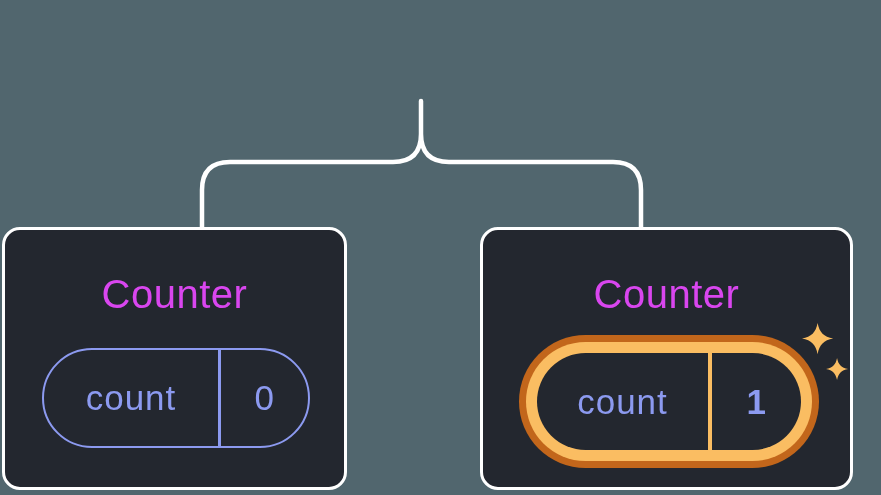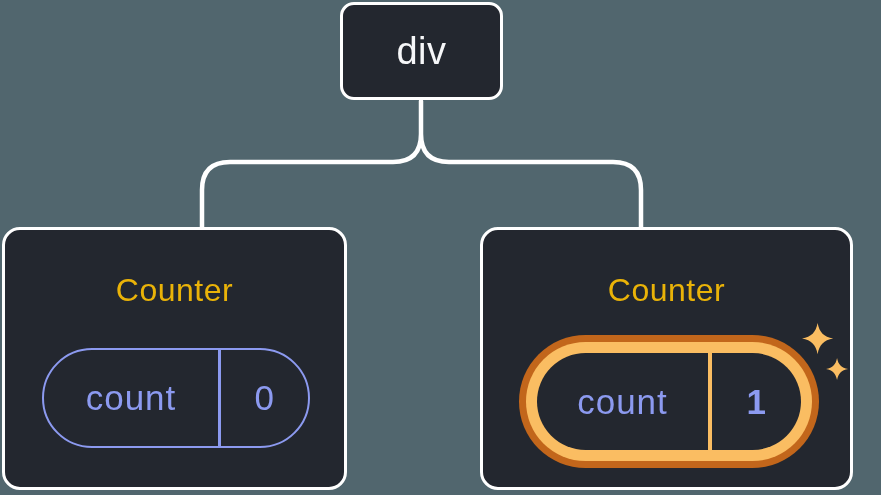--- a/index.html
+++ b/index.html
@@ -53,22 +53,22 @@
     border-radius: 18px;
   }
   .card-left  { left: 2px;   width: 345px; }
   .card-right { left: 480px; width: 373px; }
   .card-title {
     position: absolute;
     left: 0;
     right: 0;
     top: 42px;
     text-align: center;
-    color: #eab308;
-    font-size: 32px;
+    color: #d946ef;
+    font-size: 40px;
     font-weight: 500;
     letter-spacing: 0.5px;
   }
   
   .pill-plain {
     position: absolute;
     left: 37px;
     top: 118px;
     width: 268px;
     height: 100px;
@@ -163,23 +163,20 @@
 </head>
 <body>
 
 <div class="canvas">
 
   <svg class="connectors" viewBox="0 0 881 495" xmlns="http://www.w3.org/2000/svg">
     <path d="M421 101 V134 Q421 162 393 162 H230 Q202 162 202 190 V227
              M421 134 Q421 162 449 162 H613 Q641 162 641 190 V227" fill="none" stroke="#FFFFFF" stroke-width="4.5" stroke-linecap="round" stroke-linejoin="round"></path>
   </svg>
 
-  <div class="node-root">
-    <span class="node-label">div</span>
-  </div>
 
   <div class="card card-left">
     <div class="card-title">Counter</div>
     <div class="pill-plain">
       <span class="pill-name">count</span>
       <span class="pill-divider"></span>
       <span class="pill-value">0</span>
     </div>
   </div>
 

